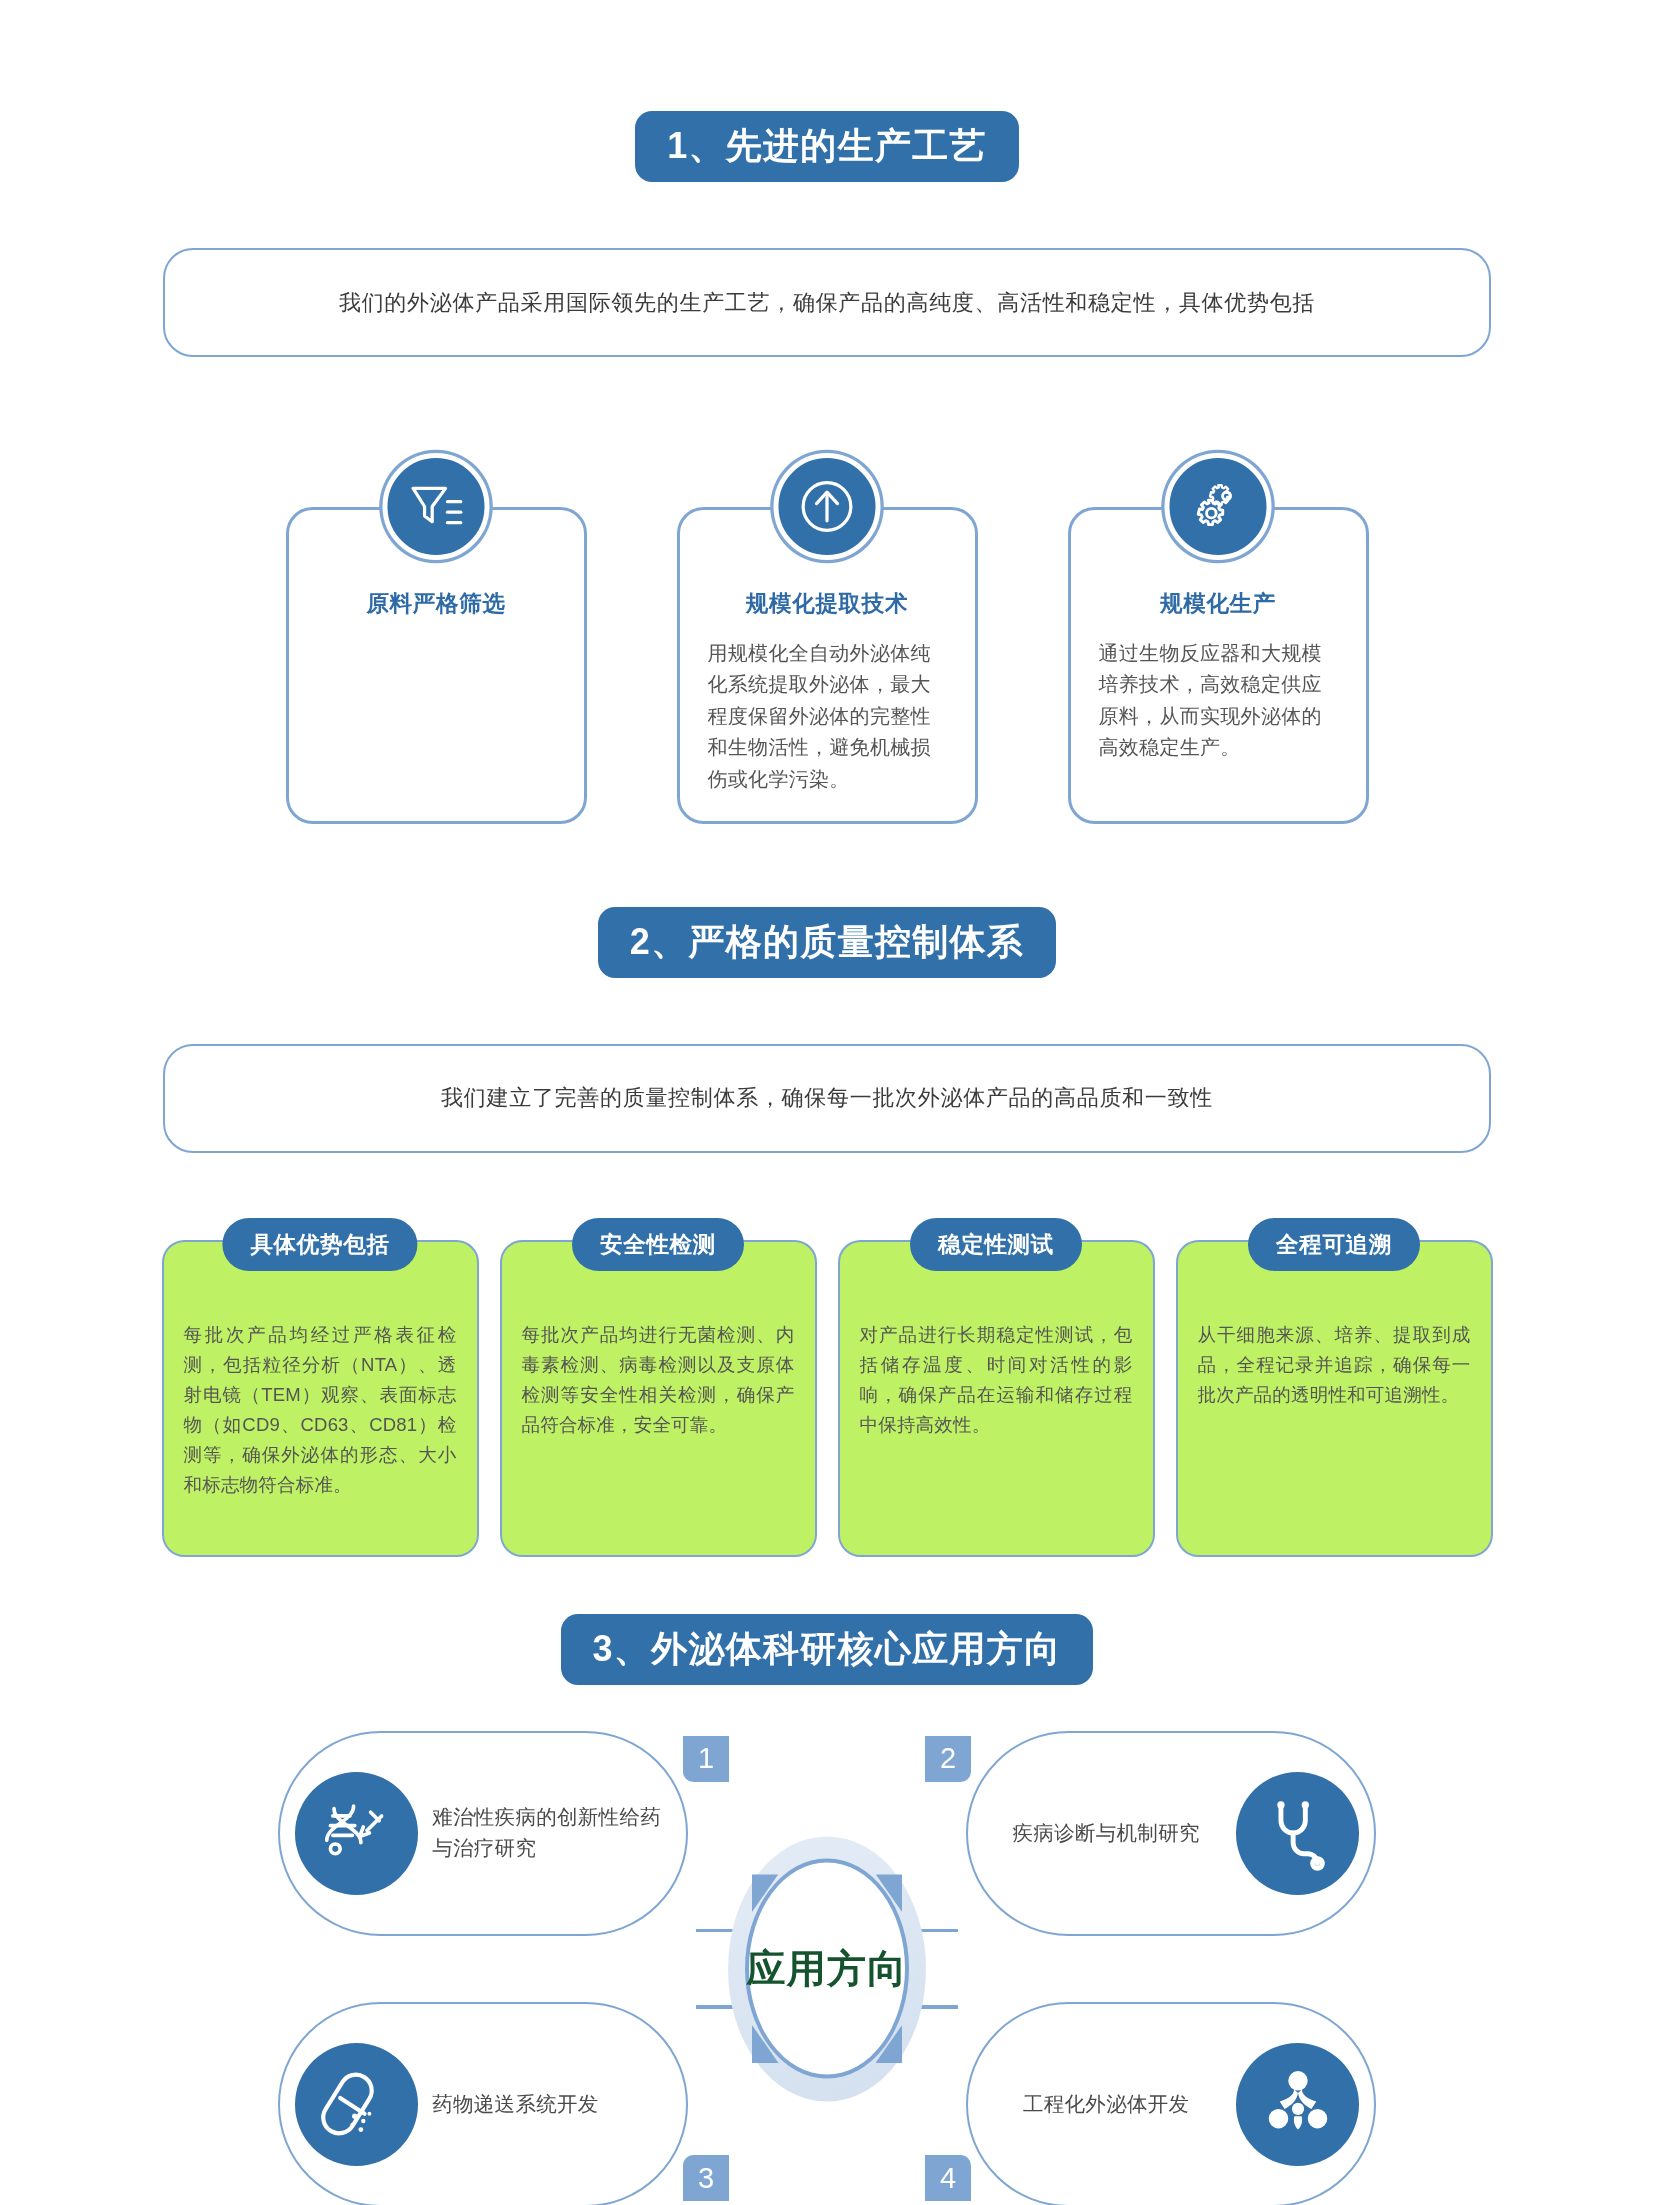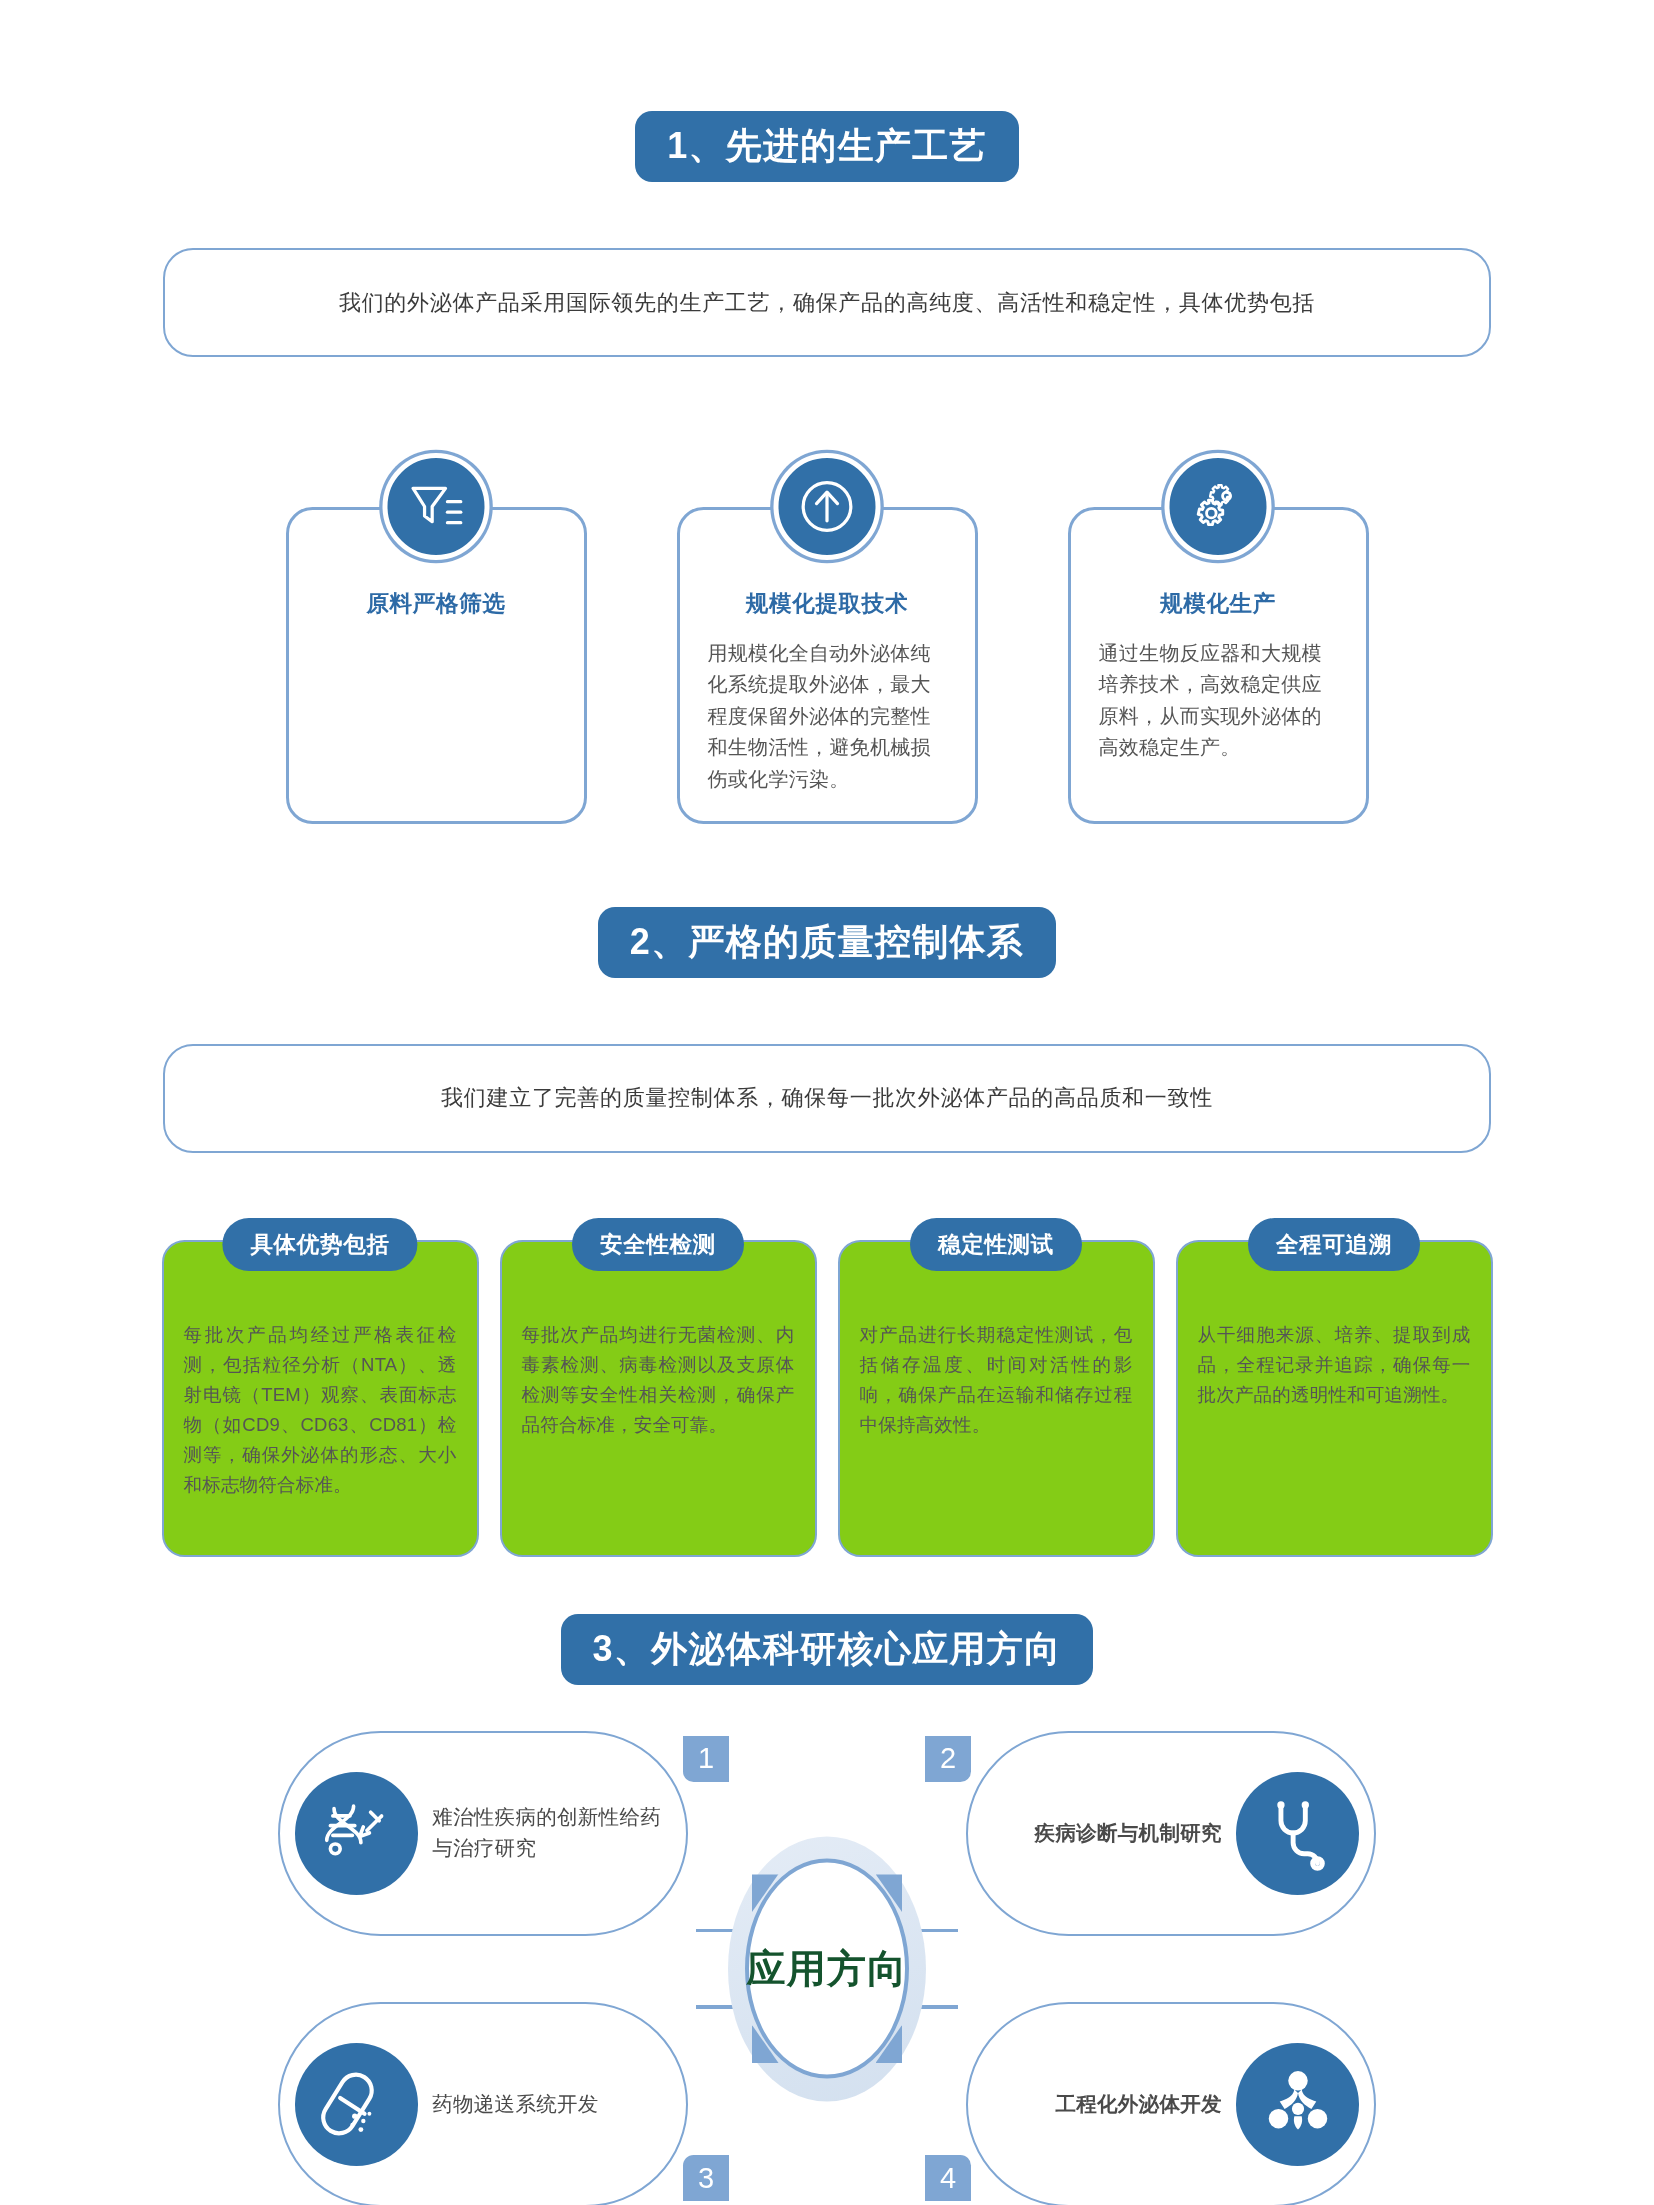--- a/index.html
+++ b/index.html
@@ -119,21 +119,21 @@
   .qc-card {
     width: 317px;
     position: relative;
     padding-top: 22.5px;
   }
   .qc-card-body {
     border: 2.6px solid #7fa6d3;
     border-radius: 22.5px;
     height: 317px;
     padding: 78px 20px 0 20px;
-    background: #84cc16;
+    background: #bef264;
   }
   .qc-tag {
     position: absolute;
     top: 0;
     left: 50%;
     transform: translateX(-50%);
     background: #3170a8;
     color: #fff;
     font-size: 22.5px;
     font-weight: bold;
@@ -191,21 +191,21 @@
   }
   .quad-icon svg { width: 78px; height: 78px; }
   .quad-label {
     font-size: 20.5px;
     color: #4a4a4a;
     line-height: 1.5;
     flex: 1;
     letter-spacing: 0.3px;
   }
   .quad.q1 .quad-label, .quad.q3 .quad-label { text-align: left; padding-right: 22.5px; }
-  .quad.q2 .quad-label, .quad.q4 .quad-label { text-align: right; padding-left: 22.5px; font-weight: bold; }
+  .quad.q2 .quad-label, .quad.q4 .quad-label { text-align: center; padding-left: 22.5px; }
 
   
   .quad-num {
     position: absolute;
     width: 46px;
     height: 46px;
     background: #7fa6d3;
     color: #ffffff;
     font-size: 29px;
     display: flex;

